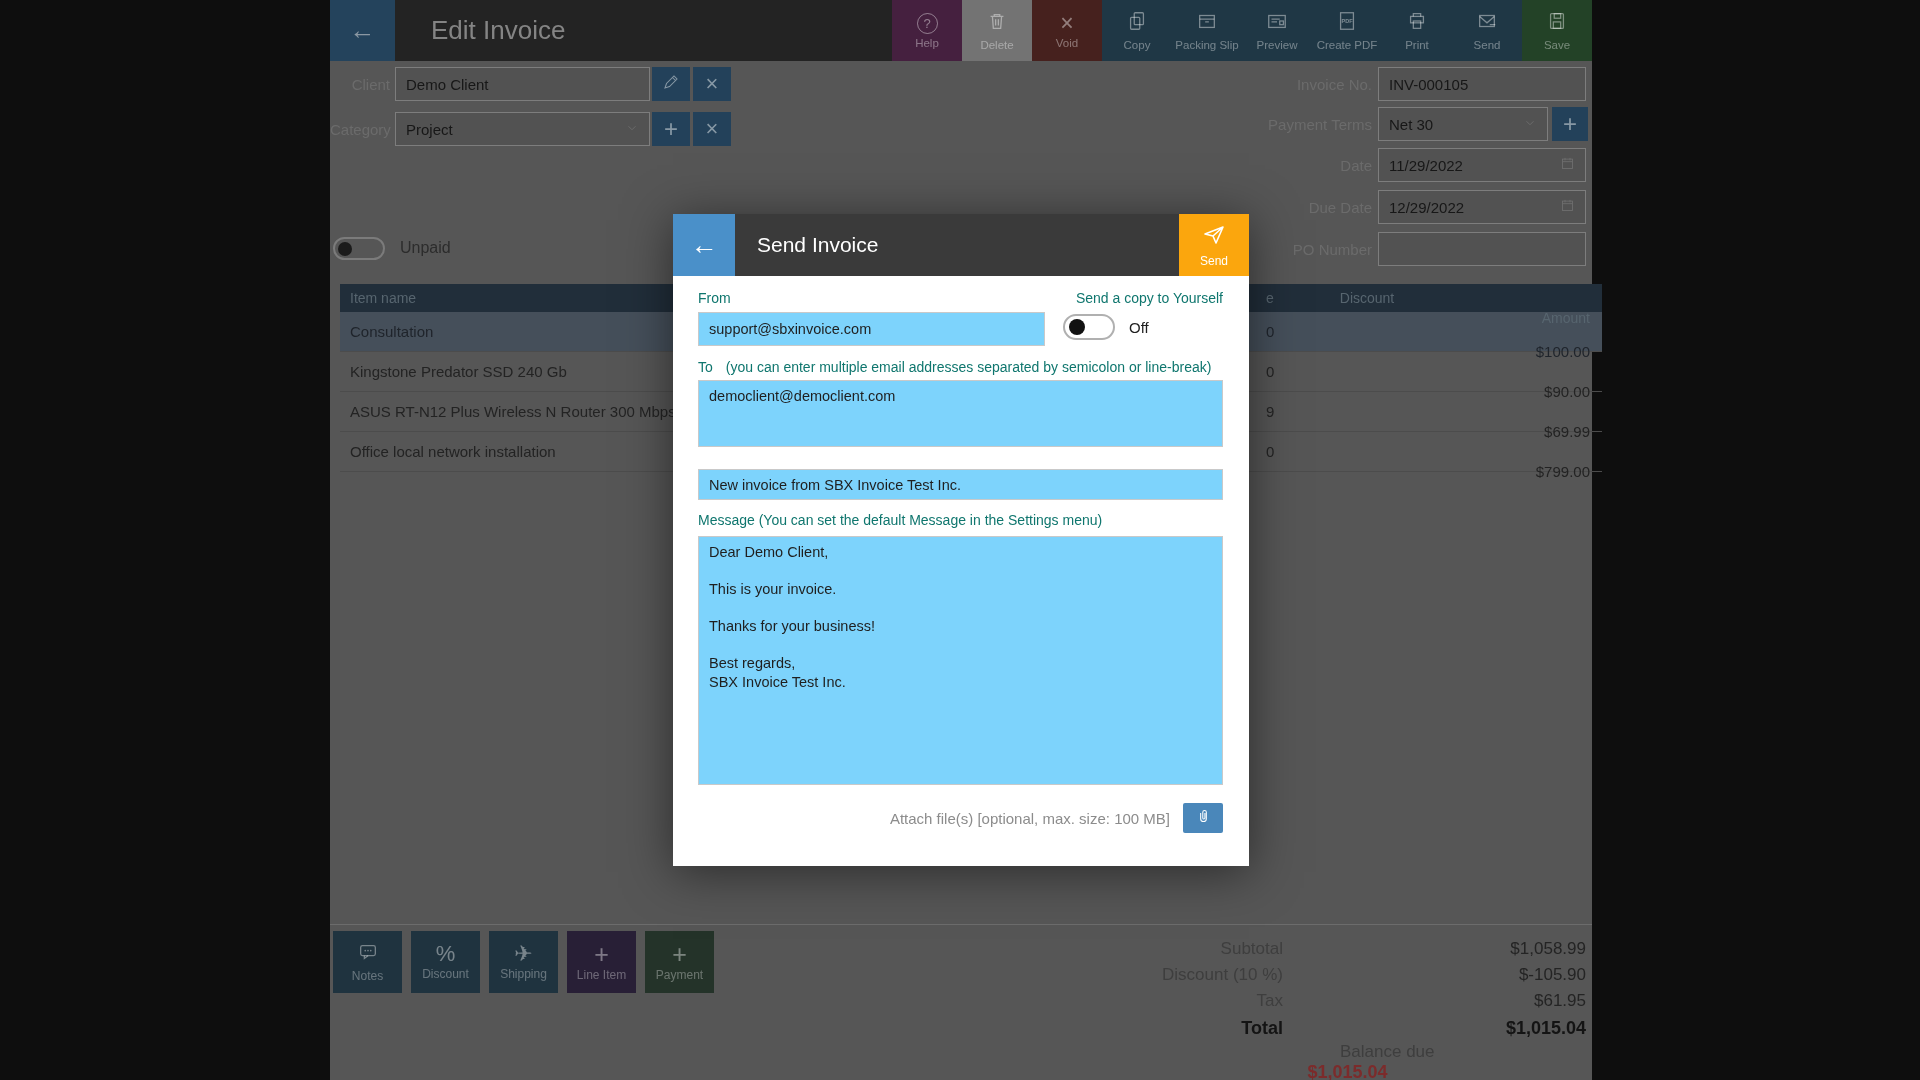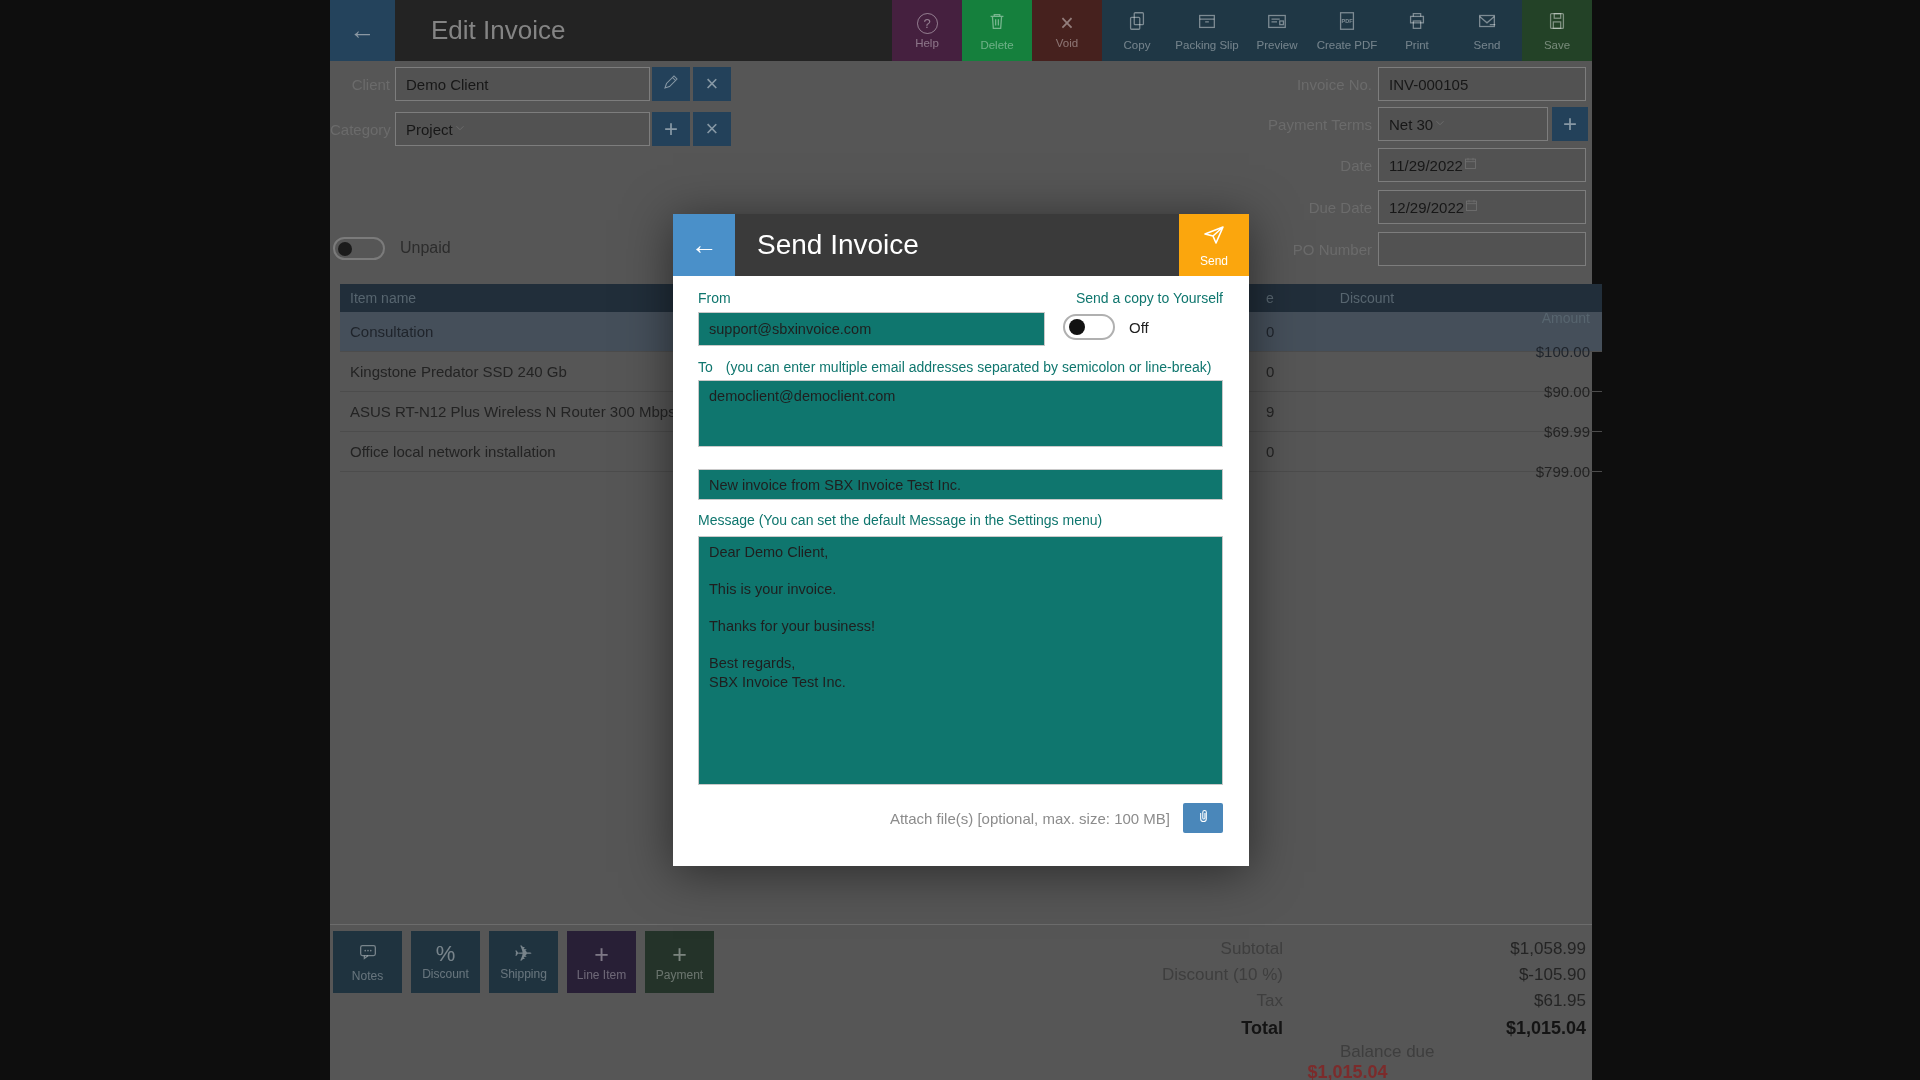--- a/index.html
+++ b/index.html
@@ -10,36 +10,36 @@
   
   .topbar { position:absolute; left:0; top:0; width:1262px; height:61px; background:#232323; display:flex; }
   .tb-back { width:65px; height:61px; background:#24435c; color:#8b98a3; font-size:26px;
              display:flex; align-items:center; justify-content:center; cursor:pointer; }
   .tb-title { color:#848484; font-size:26px; font-weight:300; line-height:61px; padding-left:36px; }
   .tb-group { margin-left:auto; display:flex; }
   .tb-btn { width:70px; height:61px; display:flex; flex-direction:column; align-items:center;
             justify-content:center; gap:3px; color:rgba(255,255,255,.42); cursor:pointer; }
   .tb-btn .lbl { font-size:11.5px; color:rgba(255,255,255,.38); white-space:nowrap; }
   .tb-btn svg { stroke:currentColor; fill:none; stroke-width:1.4; }
-  .bg-help { background:#45203f; } .bg-del { background:#15803d; } .bg-void { background:#46211e; }
+  .bg-help { background:#45203f; } .bg-del { background:#737373; } .bg-void { background:#46211e; }
   .bg-slate { background:#1f3745; } .bg-save { background:#234227; }
   .qcircle { width:21px; height:21px; border:1.5px solid currentColor; border-radius:50%;
              display:flex; align-items:center; justify-content:center; font-size:13px; }
   .xglyph { font-size:23px; line-height:22px; }
 
   
   .flabel { position:absolute; font-size:15px; color:#6b6b6b; text-align:right; }
   .finput { position:absolute; height:34px; background:#525252; border:1px solid #7d7d7d;
             color:#171717; font-size:15px; padding:0 10px; font-family:inherit; outline:none; }
   .sqbtn { position:absolute; width:38px; height:34px; background:#23415a; color:#8798a5;
            display:flex; align-items:center; justify-content:center; cursor:pointer; }
   .sqbtn svg { stroke:currentColor; fill:none; stroke-width:1.4; }
   .sqbtn .plus { font-size:24px; font-weight:300; }
   .sqbtn .x { font-size:22px; font-weight:300; }
-  .dropdown { display:flex; align-items:center; }
+  .dropdown { display:flex; align-items:center; justify-content:space-between; }
   .dropdown .chev svg, .dateicon svg { stroke:#6f6f6f; fill:none; stroke-width:1.4; }
 
   
   .toggle-pill { position:absolute; width:52px; height:23px; border:2px solid #7b7b7b; border-radius:12px; cursor:pointer; }
   .toggle-pill .knob { position:absolute; left:3px; top:2.5px; width:14px; height:14px; border-radius:50%; background:#1b1b1b; }
   .unpaid-lbl { position:absolute; font-size:16px; color:#2c2c2c; }
 
   
   .table { position:absolute; left:10px; top:284px; width:1262px; }
   .thead { display:flex; height:28px; background:#212e3a; color:#57656f; font-size:14px; align-items:center; }
@@ -70,29 +70,29 @@
   .t-row.balance { height:27px;flex-direction:column; }
   .t-row.balance .t-value { font-weight:bold; color:#7c2b2b; font-size:18px; }
 
   
   .modal { position:absolute; left:673px; top:214px; width:576px; height:652px; background:#ffffff;
            box-shadow:0 6px 45px rgba(0,0,0,.5); }
   .m-head { display:flex; height:62px; }
   .m-back { width:62px; background:#4a90c9; color:#fff; font-size:27px; display:flex;
             align-items:center; justify-content:center; cursor:pointer; }
   .m-bar { flex:1; background:#3a3a3a; display:flex; align-items:center; padding-left:22px; }
-  .m-title { color:#fff; font-size:28px; font-weight:300; }
+  .m-title { color:#fff; font-size:21px; font-weight:300; }
   .m-send { width:70px; background:#fba60d; display:flex; flex-direction:column; align-items:center;
             justify-content:center; gap:3px; cursor:pointer; }
   .m-send .lbl { color:#fff; font-size:12px; }
   .m-send svg { stroke:#fff; fill:none; stroke-width:1.6; }
   .m-body { padding:14px 26px 0 25px; }
   .m-label { font-size:14px; color:#0f766e; }
   .m-input, .m-area { border:1px solid #c9c9c9; font-family:inherit; font-size:14.5px; color:#1f1f1f;
-                      outline:none; background:#0f766e; padding:6px 10px; width:100%; resize:none; }
+                      outline:none; background:#7dd3fc; padding:6px 10px; width:100%; resize:none; }
   .m-input { height:34px; }
   .m-area { line-height:1.28; }
   .from-row { display:flex; justify-content:space-between; margin-bottom:13px; }
   .from-col { width:347px; }
   .from-col .m-input { margin-top:6px; }
   .copy-col { width:160px; text-align:right; }
   .copy-toggle-row { display:flex; align-items:center; gap:14px; margin-top:8px; }
   .m-toggle { position:relative; width:52px; height:26px; border:2px solid #b0b0b0; border-radius:13px; cursor:pointer; }
   .m-toggle .knob { position:absolute; left:4px; top:3px; width:16px; height:16px; border-radius:50%; background:#111; }
   .copy-state { font-size:15px; color:#1f1f1f; }

